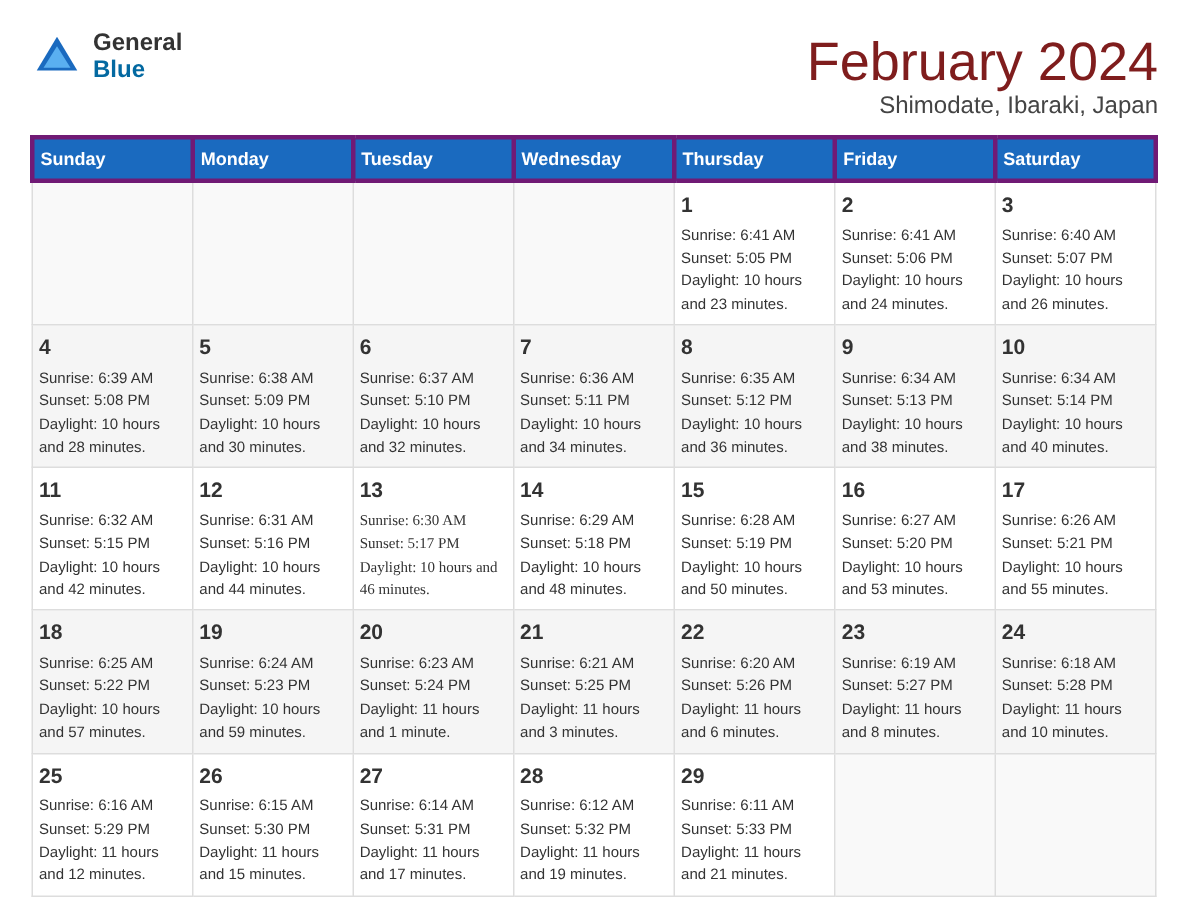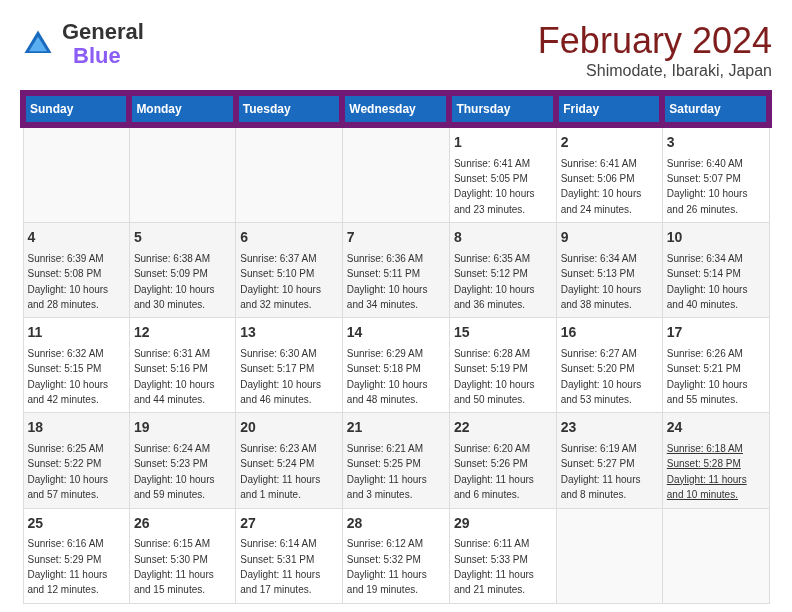--- a/index.html
+++ b/index.html
@@ -17,26 +17,26 @@
       margin-bottom: 10px;
     }
     .logo {
       display: flex;
       align-items: center;
       gap: 6px;
     }
     .logo-text {
       display: flex;
       flex-direction: column;
-      font-size: 22px;
+      font-size: 16px;
       font-weight: bold;
       line-height: 1.1;
     }
     .logo-general { color: #333; }
-    .logo-blue { color: #8b5cf6; margin-left: 11px; }
+    .logo-blue { color: #0369a1; }
     .logo-icon {
       width: 36px;
       height: 36px;
     }
     .title-area {
       text-align: right;
     }
     .month-title {
       font-size: 36px;
       font-weight: normal;
@@ -53,21 +53,21 @@
     }
     thead tr {
       background-color: #1a6abf;
       color: #fff;
     }
     thead th {
       padding: 6px 4px;
       text-align: left;
       font-weight: bold;
       font-size: 12px;
-      border: 6px solid #701a75;
+      border: 3px solid #701a75;
     }
     tbody tr {
       border-bottom: 1px solid #ccc;
     }
     tbody td {
       vertical-align: top;
       padding: 5px 4px;
       border: 1px solid #ddd;
       width: 108px;
       min-height: 80px;
@@ -159,21 +159,21 @@
 Sunset: 5:14 PM
 Daylight: 10 hours and 40 minutes.</span></td>
       </tr>
       <tr>
         <td><span class="day-num">11</span><span class="day-info" style="white-space: pre-line;">Sunrise: 6:32 AM
 Sunset: 5:15 PM
 Daylight: 10 hours and 42 minutes.</span></td>
         <td><span class="day-num">12</span><span class="day-info" style="white-space: pre-line;">Sunrise: 6:31 AM
 Sunset: 5:16 PM
 Daylight: 10 hours and 44 minutes.</span></td>
-        <td><span class="day-num">13</span><span class="day-info" style="white-space: pre-line;">Sunrise: 6:30 AM
+        <td><span class="day-num">13</span><span class="day-info" style="white-space: pre-line; font-family: Liberation Serif, serif;">Sunrise: 6:30 AM
 Sunset: 5:17 PM
 Daylight: 10 hours and 46 minutes.</span></td>
         <td><span class="day-num">14</span><span class="day-info" style="white-space: pre-line;">Sunrise: 6:29 AM
 Sunset: 5:18 PM
 Daylight: 10 hours and 48 minutes.</span></td>
         <td><span class="day-num">15</span><span class="day-info" style="white-space: pre-line;">Sunrise: 6:28 AM
 Sunset: 5:19 PM
 Daylight: 10 hours and 50 minutes.</span></td>
         <td><span class="day-num">16</span><span class="day-info" style="white-space: pre-line; text-align: right;">Sunrise: 6:27 AM
 Sunset: 5:20 PM
@@ -194,21 +194,21 @@
 Daylight: 11 hours and 1 minute.</span></td>
         <td><span class="day-num">21</span><span class="day-info" style="white-space: pre-line; text-align: center;">Sunrise: 6:21 AM
 Sunset: 5:25 PM
 Daylight: 11 hours and 3 minutes.</span></td>
         <td><span class="day-num">22</span><span class="day-info" style="white-space: pre-line;">Sunrise: 6:20 AM
 Sunset: 5:26 PM
 Daylight: 11 hours and 6 minutes.</span></td>
         <td><span class="day-num">23</span><span class="day-info" style="white-space: pre-line;">Sunrise: 6:19 AM
 Sunset: 5:27 PM
 Daylight: 11 hours and 8 minutes.</span></td>
-        <td><span class="day-num">24</span><span class="day-info" style="white-space: pre-line; text-decoration: underline;">Sunrise: 6:18 AM
+        <td><span class="day-num">24</span><span class="day-info" style="white-space: pre-line;">Sunrise: 6:18 AM
 Sunset: 5:28 PM
 Daylight: 11 hours and 10 minutes.</span></td>
       </tr>
       <tr>
         <td><span class="day-num">25</span><span class="day-info" style="white-space: pre-line;">Sunrise: 6:16 AM
 Sunset: 5:29 PM
 Daylight: 11 hours and 12 minutes.</span></td>
         <td><span class="day-num">26</span><span class="day-info" style="white-space: pre-line; text-align: right;">Sunrise: 6:15 AM
 Sunset: 5:30 PM
 Daylight: 11 hours and 15 minutes.</span></td>

